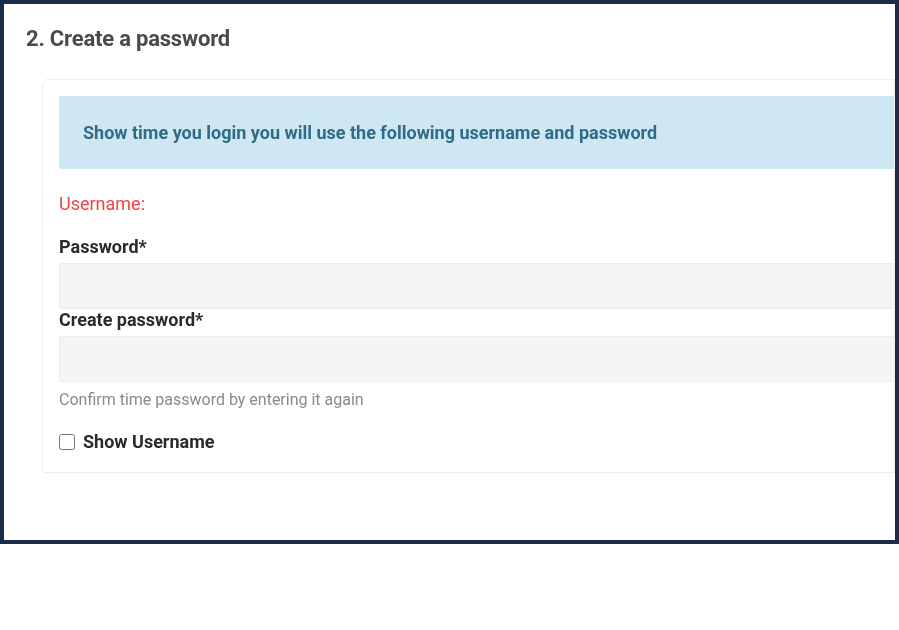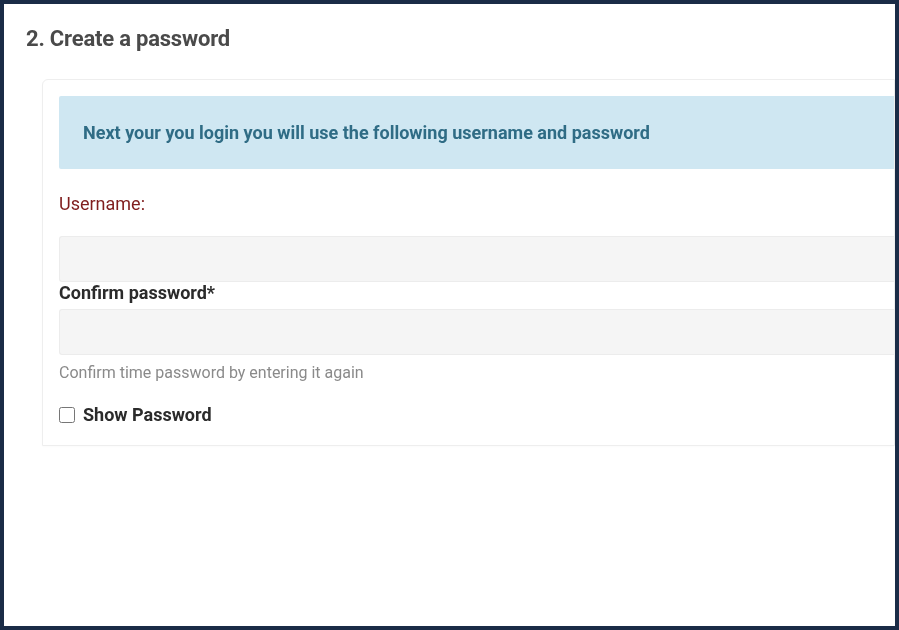--- a/index.html
+++ b/index.html
@@ -6,21 +6,21 @@
     body {
       font-family: -apple-system, BlinkMacSystemFont, "Segoe UI", Roboto, Helvetica, Arial, sans-serif;
       background: #fff;
       width: 899px;
       height: 630px;
       overflow: hidden;
     }
     .outer-frame {
       border: 4px solid #1a2c47;
       width: 899px;
-      height: 630px;
+      height: 544px;
       padding: 22px 0 0 22px;
       background: #fff;
       position: relative;
     }
     .section-title {
       font-size: 22px;
       font-weight: 700;
       color: #4a4a4a;
       margin-bottom: 28px;
       letter-spacing: -0.2px;
@@ -41,21 +41,21 @@
       font-size: 18px;
       padding: 26px 24px;
       margin: 16px 0 24px 16px;
       border-radius: 2px 0 0 2px;
     }
     .form-area {
       padding: 0 0 20px 16px;
     }
     .username-row {
       font-size: 18px;
-      color: #7f1d1d;
+      color: #ef4444;
       margin-bottom: 22px;
     }
     .field-label {
       font-size: 18px;
       font-weight: 700;
       color: #2b2b2b;
       margin-bottom: 6px;
       display: block;
     }
     .text-input {
@@ -96,33 +96,34 @@
   </style>
 </head>
 <body>
 
 <div class="outer-frame">
 
   <div class="section-title">2. Create a password</div>
 
   <div class="card">
 
-    <div class="info-banner">Next your you login you will use the following username and password</div>
+    <div class="info-banner">Show time you login you will use the following username and password</div>
 
     <div class="form-area">
 
       <div class="username-row">Username:</div>
 
+      <label class="field-label">Password*</label>
       <input type="password" class="text-input" value="" style="">
 
-      <label class="field-label">Confirm password*</label>
+      <label class="field-label">Create password*</label>
       <input type="password" class="text-input" value="" style="">
       <div class="hint">Confirm time password by entering it again</div>
 
       <div class="checkbox-row">
         <input type="checkbox" id="showpw" style="">
-        <label for="showpw" class="checkbox-label">Show Password</label>
+        <label for="showpw" class="checkbox-label">Show Username</label>
       </div>
 
     </div>
   </div>
 
 </div>
 
 </body></html>

